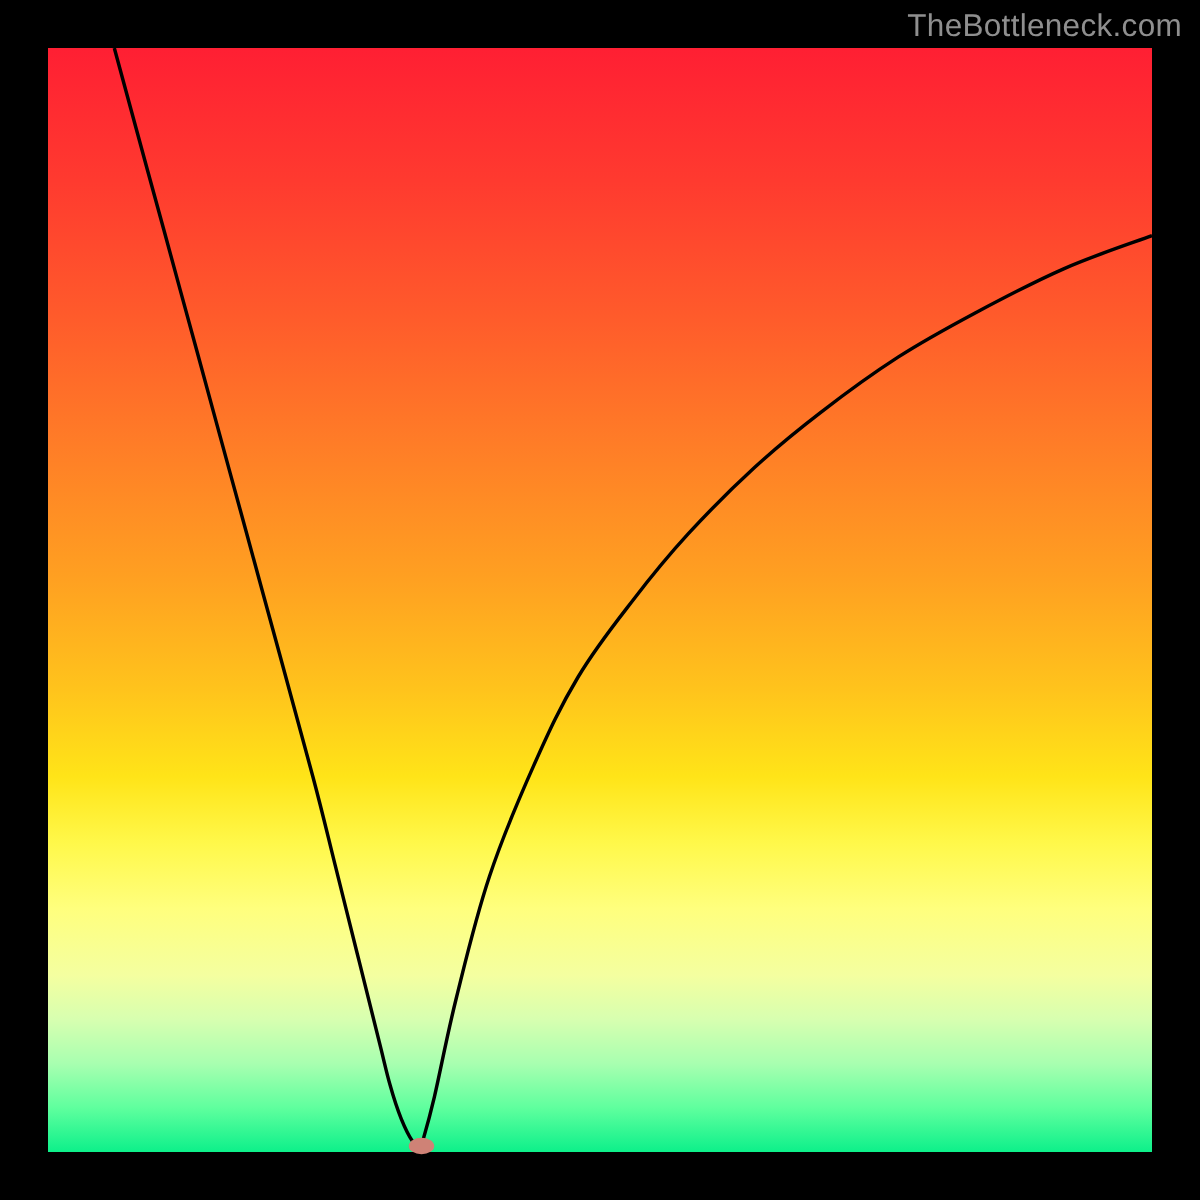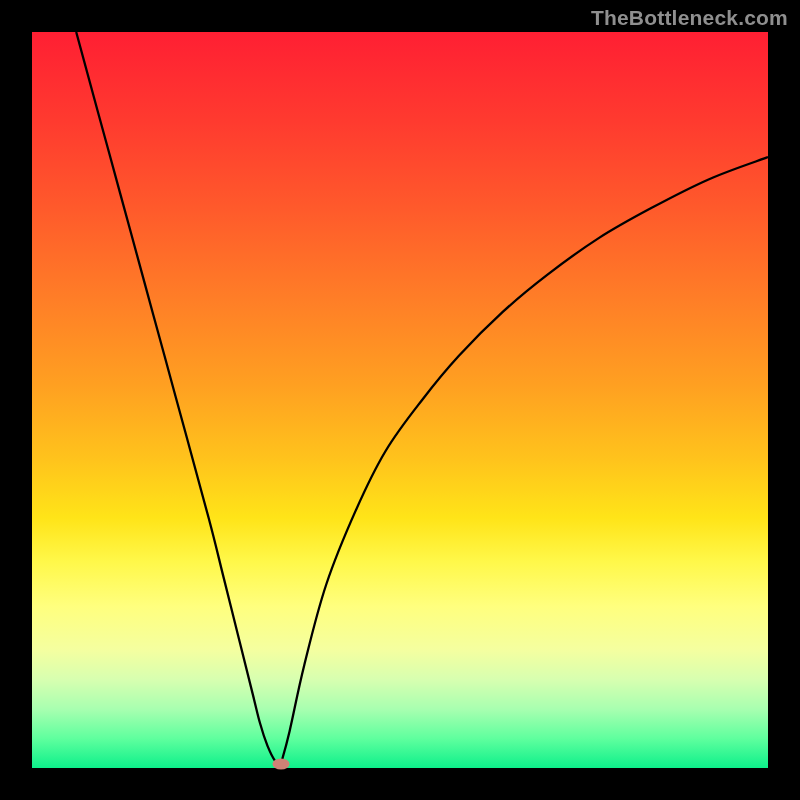--- a/index.html
+++ b/index.html
@@ -56,21 +56,21 @@
     border-radius: 50% / 50%;
     background: #cf8276;
     transform: translate(-50%, -50%);
   }
   .watermark {
     position: absolute;
     top: 6px;
     right: 12px;
     color: #8f8f8f;
     font-size: 21px;
-    font-weight: 700;
+    font-weight: 400;
     letter-spacing: 0.2px;
     user-select: none;
   }
 </style>
 </head>
 <body>
 
 <div class="frame">
   <div class="watermark">TheBottleneck.com</div>
 

